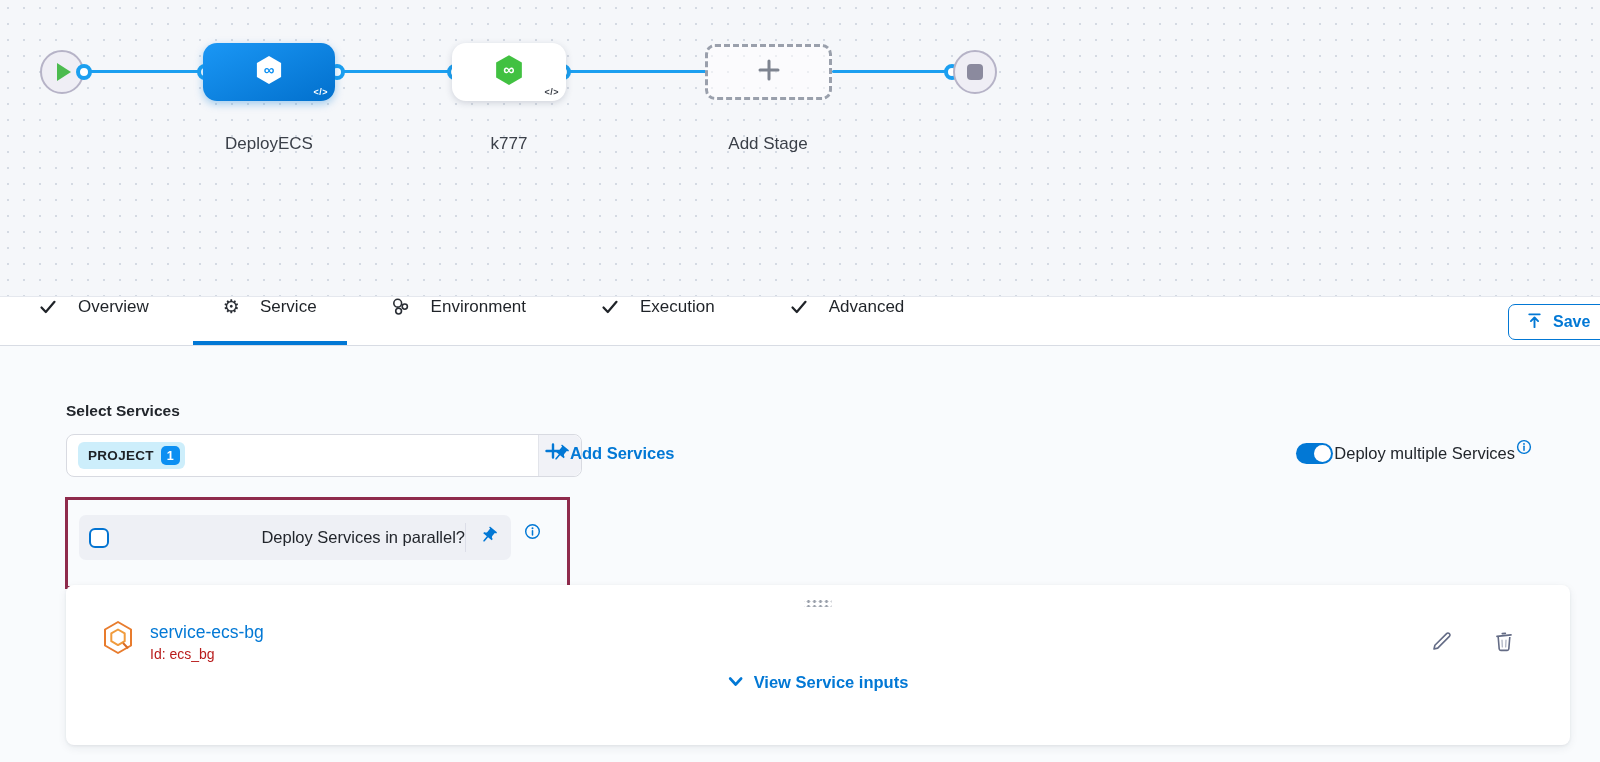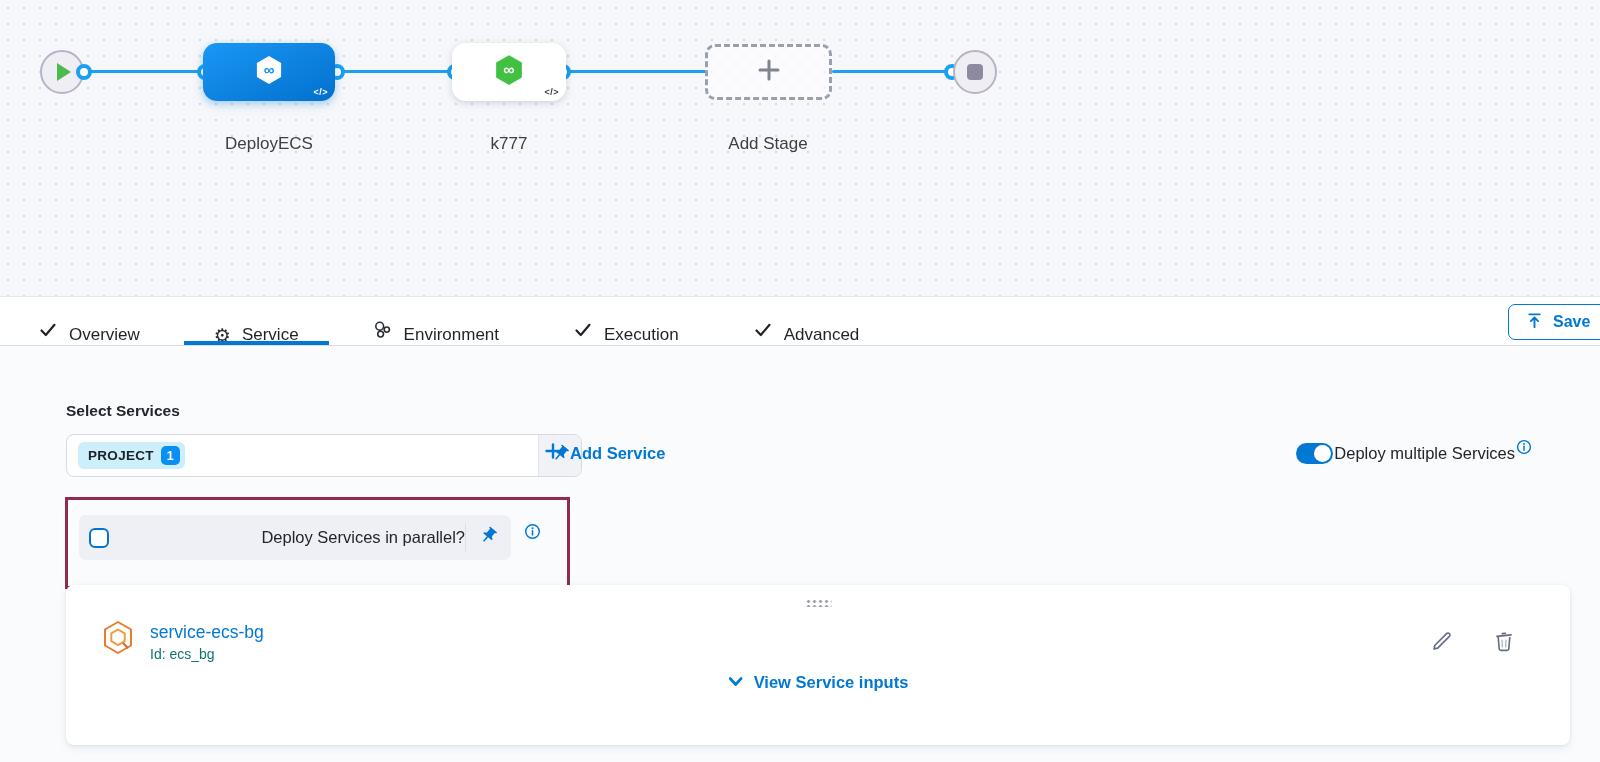--- a/index.html
+++ b/index.html
@@ -32,21 +32,21 @@
   .add-stage { position:absolute; left:705px; top:44px; width:127px; height:56px; border-radius:10px;
                border:3px dashed #9aa0ac; background:rgba(255,255,255,.55);
                display:flex; align-items:center; justify-content:center; }
   .stage-label { position:absolute; top:134px; width:200px; text-align:center;
                  font-size:17px; color:#3b4049; }
 
   
   .tabbar { position:relative; width:1600px; height:50px; background:#fff;
             border-top:1px solid #e5e8ee; border-bottom:1px solid #d8dce4;
             display:flex; align-items:stretch; padding-left:8px; overflow:hidden; }
-  .tab { position:relative; display:flex; align-items:flex-end; gap:11px; padding:0 30px;
+  .tab { position:relative; display:flex; align-items:flex-start; gap:20px; padding:0 30px;
          margin-right:14px; font-size:17px; color:#1f2328; cursor:pointer; white-space:nowrap; }
   .tab .underline { position:absolute; left:0; right:0; bottom:0; height:4px; background:#0278d5; }
   .gear-glyph { font-size:19px; line-height:1; color:#2a2e35; }
   .save-btn { position:absolute; left:1508px; top:7px; height:36px; display:flex; align-items:center; gap:9px;
               padding:0 16px; border:1.5px solid #0278d5; border-radius:7px; background:#fff;
               color:#0278d5; font-weight:bold; font-size:16px; }
 
   
   .panel { position:relative; width:1600px; height:416px; background:#f9fbfd;text-align:right; }
   .section-label { position:absolute; left:66px; top:56px; font-size:15.5px; font-weight:600; color:#22262c; }
@@ -77,21 +77,21 @@
   .field-pin { width:45px; display:flex; align-items:center; justify-content:center; }
   .parallel-info { position:absolute; left:456px; top:23px; }
 
   .service-card { position:absolute; left:66px; top:239px; width:1504px; height:160px; background:#fff;
                   border-radius:8px; box-shadow:0 1px 3px rgba(30,40,60,.07), 0 3px 10px rgba(30,40,60,.07); }
   .drag-dots { position:absolute; top:13px; left:50%; transform:translateX(-50%); width:27px; height:9px;
                background-image:radial-gradient(circle, #9aa0ab 1.4px, transparent 1.7px);
                background-size:6px 5px; background-position:1px 1px; }
   .svc-icon { position:absolute; left:34px; top:34px; }
   .svc-name { position:absolute; left:84px; top:37px; font-size:17.5px; font-weight:500; color:#0278d5; cursor:pointer; }
-  .svc-id { position:absolute; left:84px; top:61px; font-size:14px; color:#0f766e; }
+  .svc-id { position:absolute; left:84px; top:61px; font-size:14px; color:#b91c1c; }
   .card-action { position:absolute; top:44px; }
   .edit-action { left:1364px; } .delete-action { left:1426px; }
   .view-inputs { position:absolute; left:50%; top:88px; transform:translateX(-50%);
                  display:flex; align-items:center; gap:10px; color:#0278d5; font-weight:bold;
                  font-size:16.5px; cursor:pointer; }
 </style>
 </head>
 <body>
 
 <div class="app">
@@ -223,21 +223,21 @@
         </span>
       </div>
     </div>
 
     <div class="add-service">
       <span>
         <svg width="16" height="16" viewBox="0 0 16 16">
             <path d="M8 1.5 V14.5 M1.5 8 H14.5" stroke="#0278d5" stroke-width="2.4" stroke-linecap="round"></path>
           </svg>
       </span>
-      <span>Add Service</span>
+      <span>Add Services</span>
     </div>
 
     <div class="toggle-group">
       <div class="toggle">
         <div class="knob"></div>
       </div>
       <span class="toggle-label">Deploy multiple Services</span>
       <span class="sup">
         <svg width="16" height="16" viewBox="0 0 20 20">
           <circle cx="10" cy="10" r="8" fill="none" stroke="#0278d5" stroke-width="1.8"></circle>

